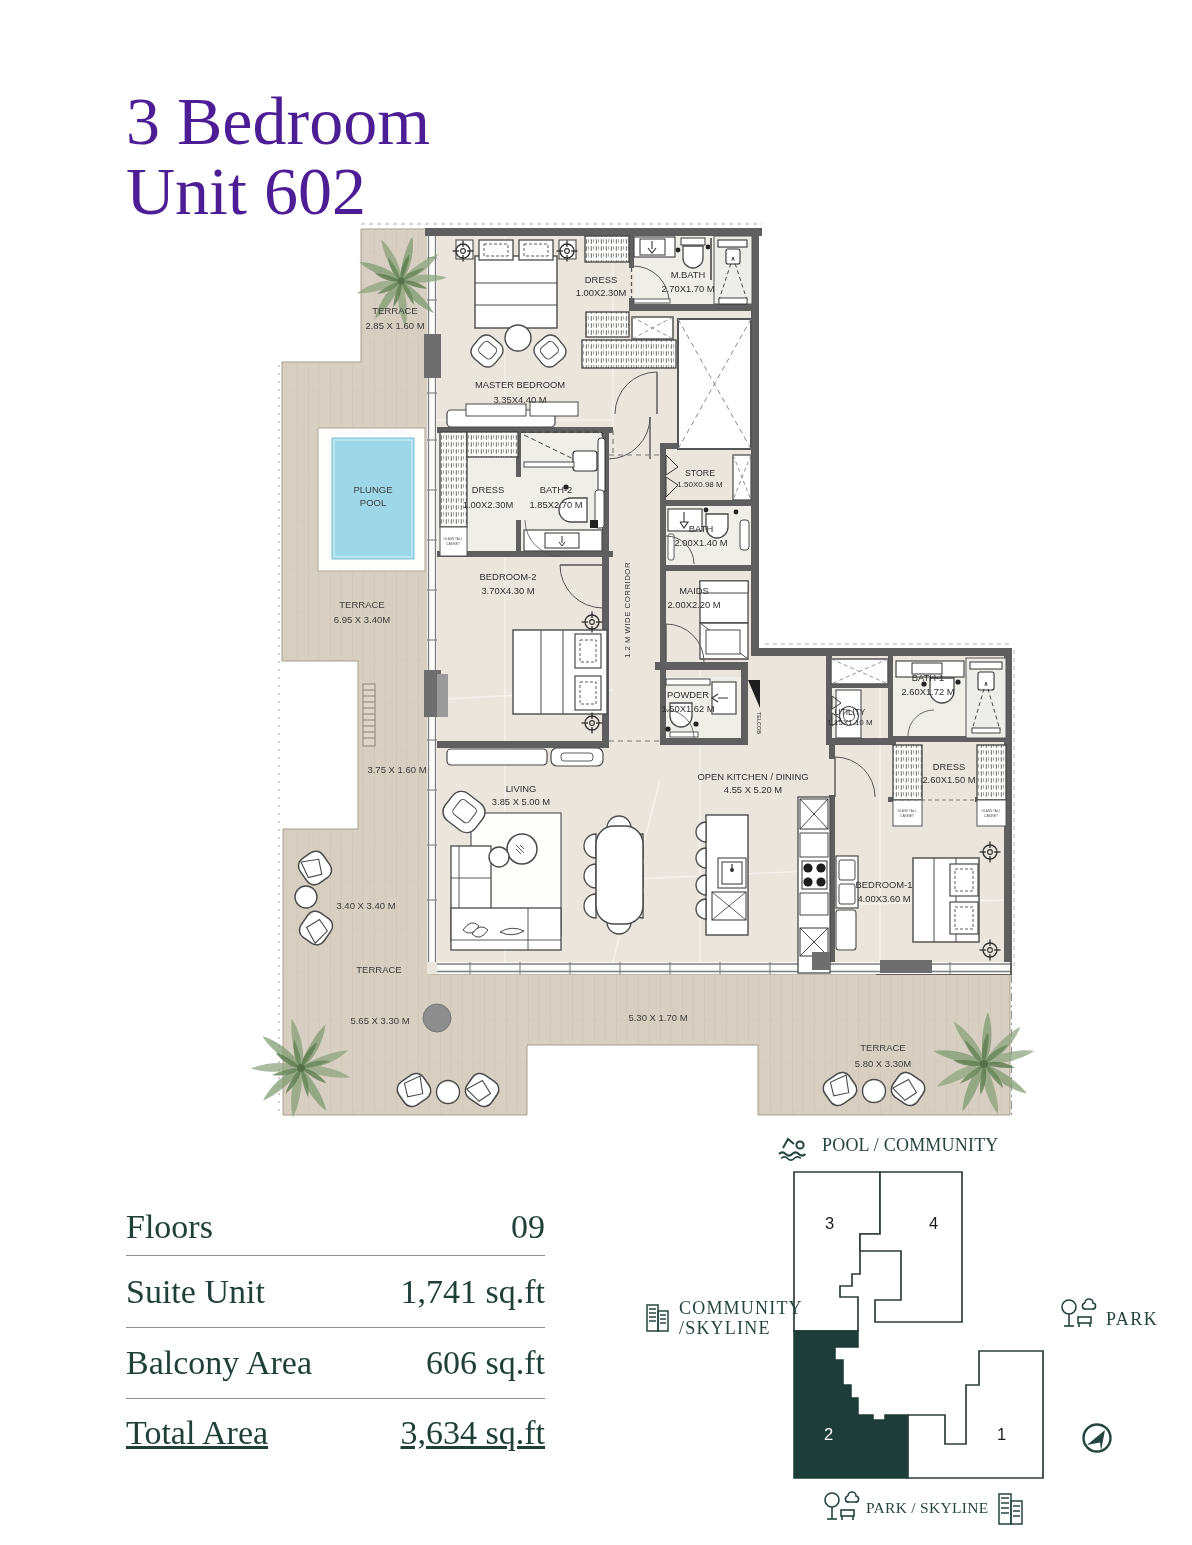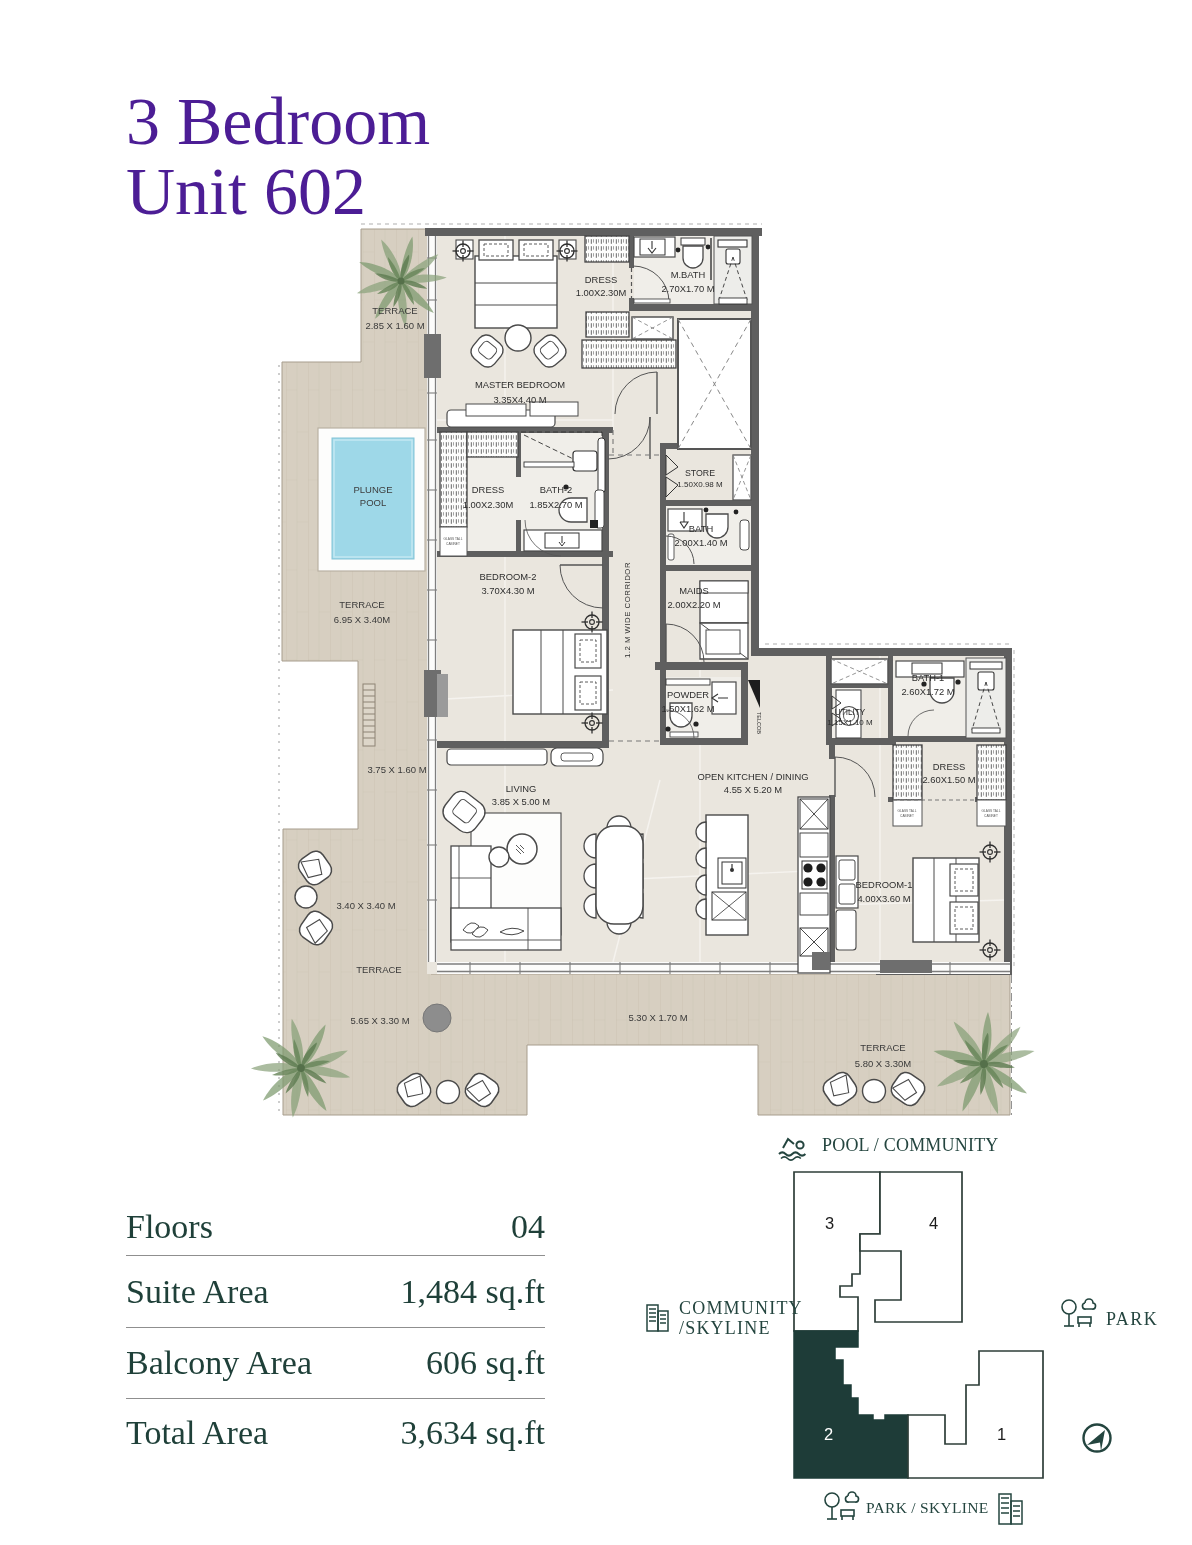--- a/index.html
+++ b/index.html
@@ -1,39 +1,39 @@
 <!DOCTYPE html>
 <html><head>
 <meta charset="utf-8">
 <style>
 html,body{margin:0;padding:0;background:#fff;}
 body{width:1192px;height:1545px;position:relative;font-family:"Liberation Sans",sans-serif;overflow:hidden;}
 #title{position:absolute;left:126px;top:86px;color:#4c1d95;font-family:"Liberation Serif",serif;font-size:68px;line-height:70px;font-weight:400;letter-spacing:0px;}
 #tbl{position:absolute;left:126px;top:1199px;width:419px;color:#1f4039;font-family:"Liberation Serif",serif;font-size:34px;}
 #tbl .row{display:flex;justify-content:space-between;align-items:center;border-bottom:1px solid #8f8f8f;}
-#tbl .row:last-child{border-bottom:none;}
+#tbl .row:last-child{border-bottom:none;text-decoration:underline;}
 #tbl .r1{height:56px;}
 #tbl .r2{height:71px;}
 #tbl .r3{height:70px;text-align:center;}
 #tbl .r4{height:68px;}
 svg{position:absolute;left:0;top:0;}
 </style>
 </head>
 <body>
 
 <div id="title">3 Bedroom<br>Unit 602</div>
 
 <div id="tbl">
   <div class="row r1">
       <span>Floors</span>
-      <span>04</span>
+      <span>09</span>
     </div>
   <div class="row r2">
-      <span>Suite Area</span>
-      <span>1,484 sq.ft</span>
+      <span>Suite Unit</span>
+      <span>1,741 sq.ft</span>
     </div>
   <div class="row r3">
       <span>Balcony Area</span>
       <span>606 sq.ft</span>
     </div>
   <div class="row r4">
       <span>Total Area</span>
       <span>3,634 sq.ft</span>
     </div>
 </div>

